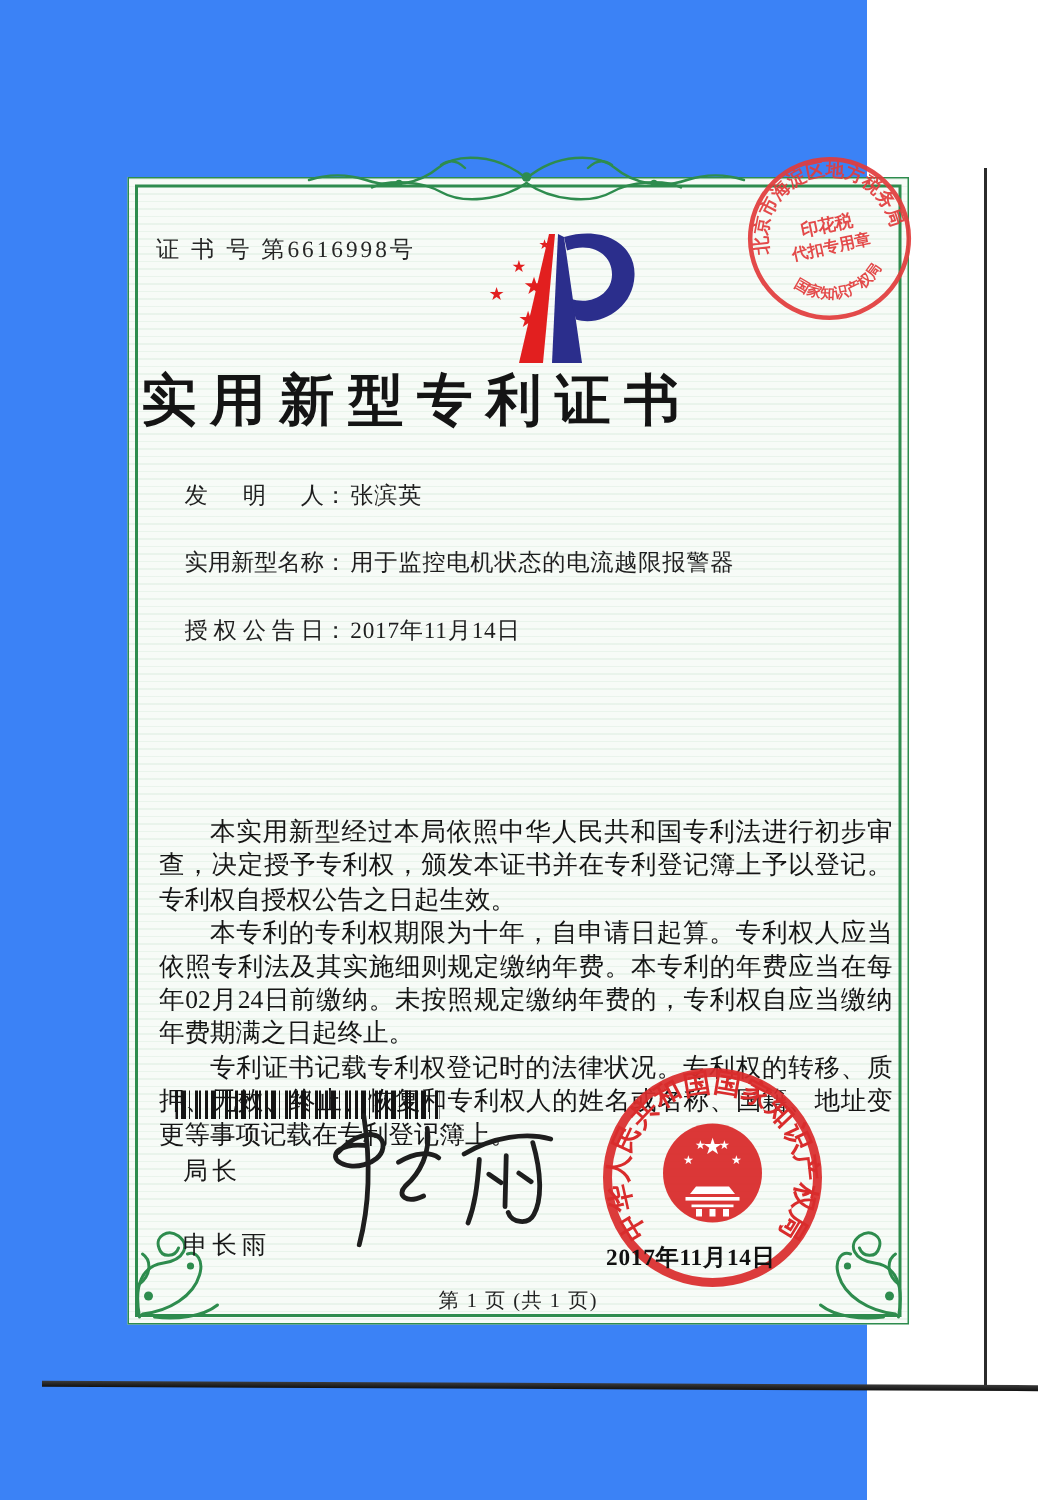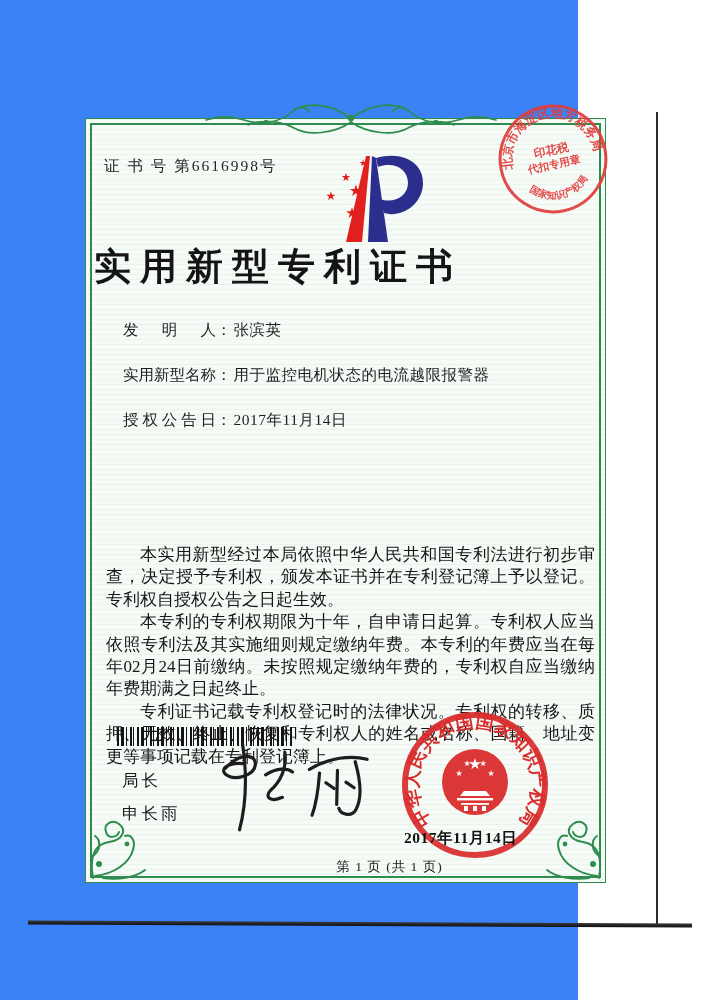--- a/index.html
+++ b/index.html
@@ -45,32 +45,32 @@
 
   .barcode{position:absolute;left:117px;top:727px;width:176px;height:19px;
     background:repeating-linear-gradient(90deg,
       #141414 0 2px,transparent 2px 4px,
       #141414 4px 7px,transparent 7px 9px,
       #141414 9px 10px,transparent 10px 13px,
       #141414 13px 15px,transparent 15px 16px,
       #141414 16px 17px,transparent 17px 20px);}
 
   .signer{position:absolute;left:122px;top:770px;font-size:16.5px;letter-spacing:3px;color:#1a1a1a;}
-  .signer-role{margin-bottom:11px;}
+  .signer-role{margin-bottom:27px;}
 
   .signature{position:absolute;left:200px;top:736px;transform:rotate(-2deg);}
 
   .seal{position:absolute;left:400px;top:710px;z-index:2;}
   .seal-date{position:absolute;left:404px;top:828px;width:132px;z-index:3;
     font-size:15.5px;font-weight:700;letter-spacing:0.5px;color:#111;white-space:nowrap;}
 
   .tax-stamp{position:absolute;left:492px;top:98px;transform:rotate(-12deg);opacity:0.92;}
 
   .page-footer{position:absolute;left:85px;top:858px;width:521px;text-align:center;
-    font-size:13.5px;letter-spacing:1px;color:#222;padding-left:44px;}
+    font-size:13.5px;letter-spacing:1px;color:#222;}
 </style>
 </head>
 <body>
 
 <div class="stage">
 
   <div class="cert-frame"></div>
 
   <svg class="flourish flourish-top" width="306" height="40" viewBox="0 0 306 40">
     <g stroke="#2e8c4e" stroke-width="1.6" fill="none" stroke-linecap="round">

